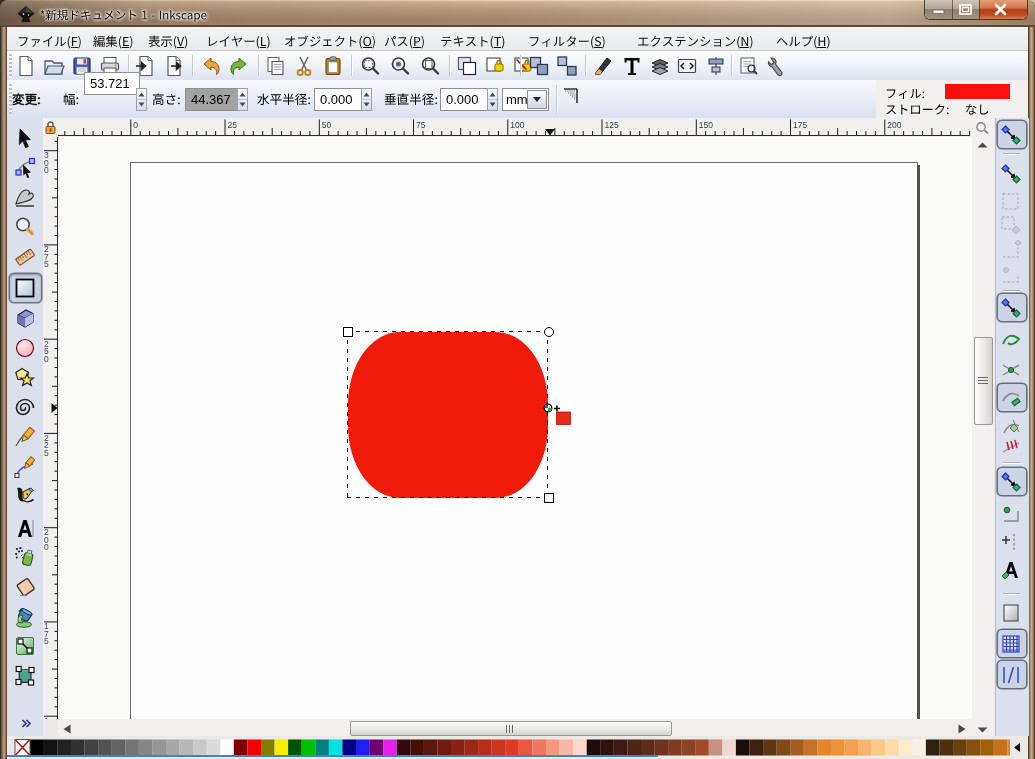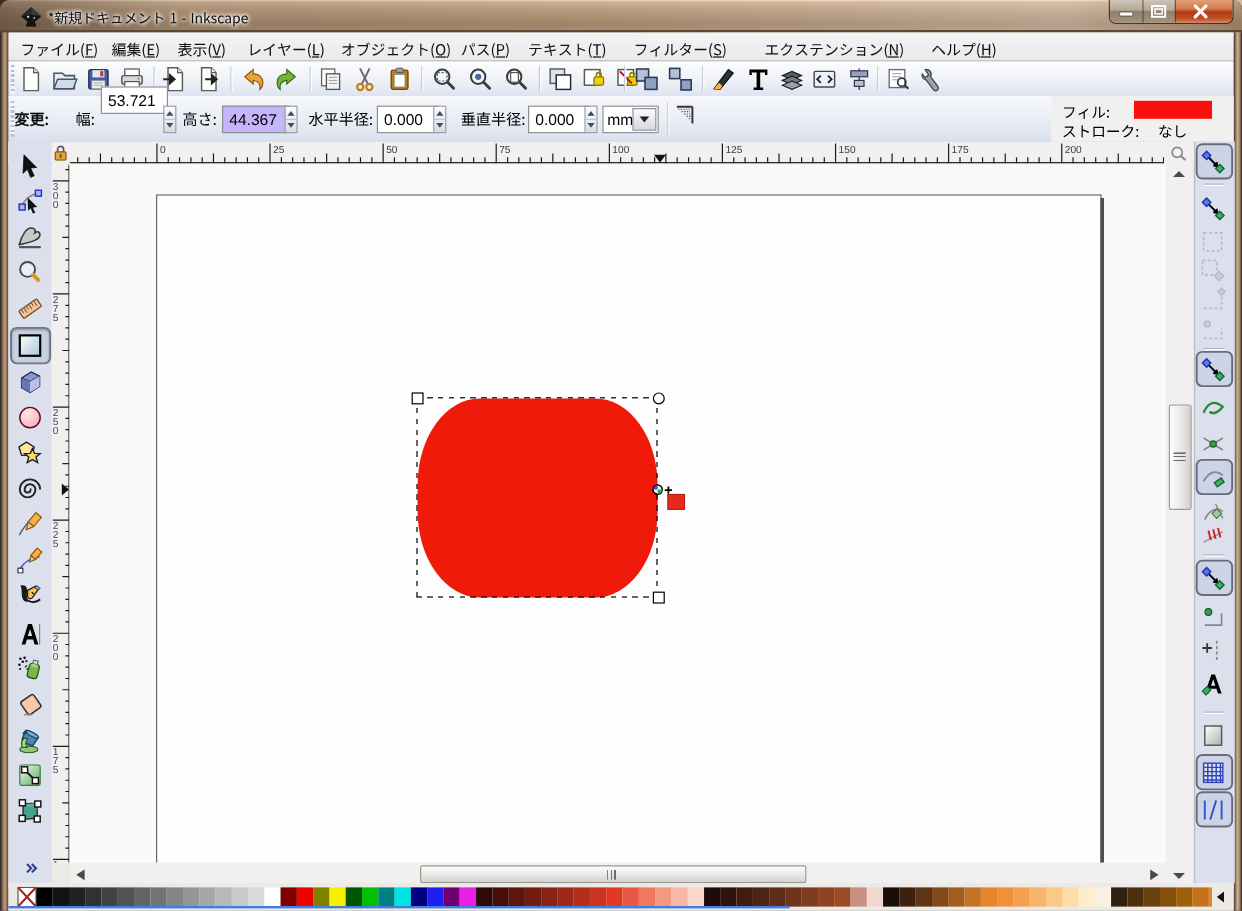--- a/index.html
+++ b/index.html
@@ -243,21 +243,21 @@
 <svg style="position:absolute;left:384px;top:91px" width="56" height="17" viewBox="0 -13 56 17">
     <path fill="#000" d="M10.3 -10.5C8.2 -10 4.5 -9.8 1.4 -9.7C1.5 -9.4 1.6 -9.1 1.6 -8.8C2.9 -8.9 4.4 -8.9 5.8 -9V-7.7H1.3V-6.8H2.8V-5.2H0.7V-4.4H2.8V-2.7H1.2V-1.8H5.8V-0.3H0.9V0.6H11.8V-0.3H6.7V-1.8H11.4V-2.7H9.8V-4.4H11.9V-5.2H9.8V-6.8H11.3V-7.7H6.7V-9.1C8.3 -9.3 9.8 -9.4 11 -9.7ZM5.8 -4.4V-2.7H3.8V-4.4ZM6.7 -4.4H8.8V-2.7H6.7ZM5.8 -5.2H3.8V-6.8H5.8ZM6.7 -5.2V-6.8H8.8V-5.2Z M17.3 -5.1H22.1V-4.1H17.3ZM17.3 -3.4H22.1V-2.3H17.3ZM17.3 -6.8H22.1V-5.8H17.3ZM14 -7.2V1H15V0.4H24.6V-0.5H15V-7.2ZM18.6 -10.6 18.5 -9.4H13.4V-8.5H18.4L18.3 -7.5H16.4V-1.6H23V-7.5H19.3L19.4 -8.5H24.5V-9.4H19.6L19.7 -10.6Z M27.1 -9.9C27.6 -9 28.3 -7.8 28.5 -7.1L29.4 -7.5C29.2 -8.2 28.5 -9.4 27.9 -10.3ZM35 -10.3C34.6 -9.4 34 -8.2 33.5 -7.4L34.3 -7.1C34.8 -7.8 35.5 -9 36 -9.9ZM31 -10.6V-6.5H26.7V-5.6H31V-3.5H25.9V-2.6H31V1H32V-2.6H37.1V-3.5H32V-5.6H36.4V-6.5H32V-10.6Z M41.1 -10.6C40.5 -9.7 39.3 -8.6 38.3 -7.9C38.4 -7.7 38.7 -7.3 38.8 -7.1C39.9 -7.9 41.2 -9.1 41.9 -10.2ZM48 -9.1C47.5 -8.3 46.8 -7.5 46 -6.9C45.2 -7.5 44.6 -8.3 44.2 -9.1ZM42.5 -9.9V-9.1H44L43.3 -8.9C43.8 -7.9 44.5 -7.1 45.3 -6.4C44.2 -5.7 43 -5.3 41.8 -5C42 -4.8 42.2 -4.4 42.3 -4.2C43.6 -4.6 44.9 -5.1 46 -5.8C47 -5.1 48.2 -4.6 49.5 -4.3C49.7 -4.5 49.9 -4.9 50.1 -5.1C48.9 -5.3 47.7 -5.8 46.8 -6.4C47.8 -7.2 48.7 -8.3 49.3 -9.7L48.7 -10L48.5 -9.9ZM42.7 -3V-2.2H45.5V-0.2H41.9V0.6H49.9V-0.2H46.4V-2.2H49.2V-3H46.4V-4.7H45.5V-3ZM41.5 -8.1C40.7 -6.7 39.3 -5.4 38.1 -4.5C38.3 -4.3 38.5 -3.8 38.6 -3.6C39.1 -4 39.6 -4.5 40.1 -5V1H41.1V-6C41.5 -6.6 42 -7.2 42.3 -7.8Z M52.2 -4.9C52.6 -4.9 53 -5.3 53 -5.8C53 -6.3 52.6 -6.7 52.2 -6.7C51.7 -6.7 51.3 -6.3 51.3 -5.8C51.3 -5.3 51.7 -4.9 52.2 -4.9ZM52.2 0.2C52.6 0.2 53 -0.2 53 -0.7C53 -1.2 52.6 -1.6 52.2 -1.6C51.7 -1.6 51.3 -1.2 51.3 -0.7C51.3 -0.2 51.7 0.2 52.2 0.2Z"></path>
   </svg>
 <div style="position:absolute;left:84px;top:72px;width:49px;height:21px;background:#fff;border:1px solid #8f8f8f;font:13px 'Liberation Sans';color:#000;line-height:21px;padding-left:5px">53.721</div>
 <div style="position:absolute;left:136px;top:88px;width:11px;height:23px;box-sizing:border-box;background:linear-gradient(180deg,#fdfdfd,#d8dce4);border:1px solid #9aa0ac"></div>
 <svg class="abs" style="left:136px;top:88px" width="11" height="23" viewBox="0 0 11 23">
     <path d="M5.5 4.5 L8.5 8.5 H2.5 Z" fill="#3a4c66"></path>
     <path d="M5.5 18.5 L8.5 14.5 H2.5 Z" fill="#3a4c66"></path>
     <path d="M1 11.5 H10" stroke="#b8bcc4" stroke-width=".8"></path>
   </svg>
-<div style="position:absolute;left:185px;top:88px;width:49px;height:21px;background:#c4b5fd;border:1px solid #8f8f8f;font:13px 'Liberation Sans';color:#000;line-height:21px;padding-left:5px">44.367</div>
+<div style="position:absolute;left:185px;top:88px;width:49px;height:21px;background:#a3a3a3;border:1px solid #8f8f8f;font:13px 'Liberation Sans';color:#000;line-height:21px;padding-left:5px">44.367</div>
 <div style="position:absolute;left:237px;top:88px;width:11px;height:23px;box-sizing:border-box;background:linear-gradient(180deg,#fdfdfd,#d8dce4);border:1px solid #9aa0ac"></div>
 <svg class="abs" style="left:237px;top:88px" width="11" height="23" viewBox="0 0 11 23">
     <path d="M5.5 4.5 L8.5 8.5 H2.5 Z" fill="#3a4c66"></path>
     <path d="M5.5 18.5 L8.5 14.5 H2.5 Z" fill="#3a4c66"></path>
     <path d="M1 11.5 H10" stroke="#b8bcc4" stroke-width=".8"></path>
   </svg>
 <div style="position:absolute;left:314px;top:88px;width:44px;height:21px;background:#fff;border:1px solid #8f8f8f;font:13px 'Liberation Sans';color:#000;line-height:21px;padding-left:5px">0.000</div>
 <div style="position:absolute;left:361px;top:88px;width:11px;height:23px;box-sizing:border-box;background:linear-gradient(180deg,#fdfdfd,#d8dce4);border:1px solid #9aa0ac"></div>
 <svg class="abs" style="left:361px;top:88px" width="11" height="23" viewBox="0 0 11 23">
     <path d="M5.5 4.5 L8.5 8.5 H2.5 Z" fill="#3a4c66"></path>

